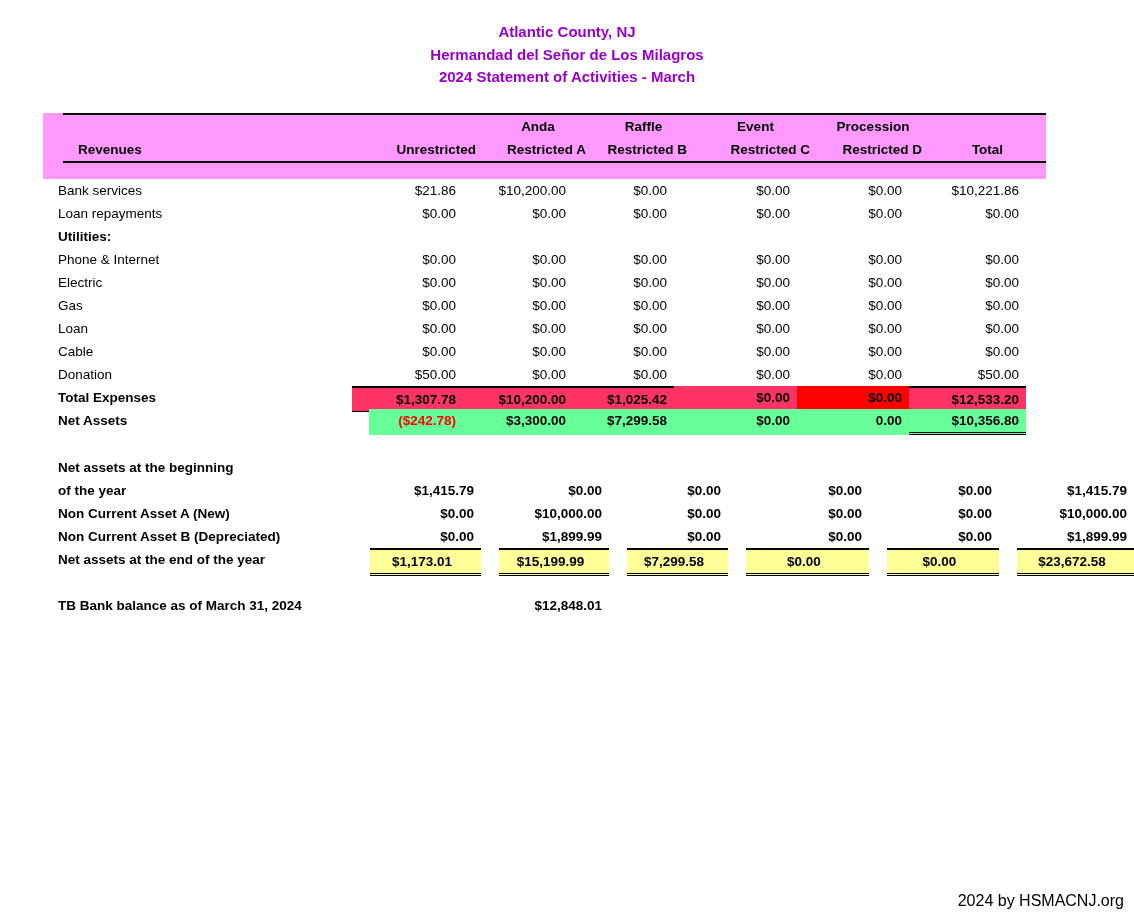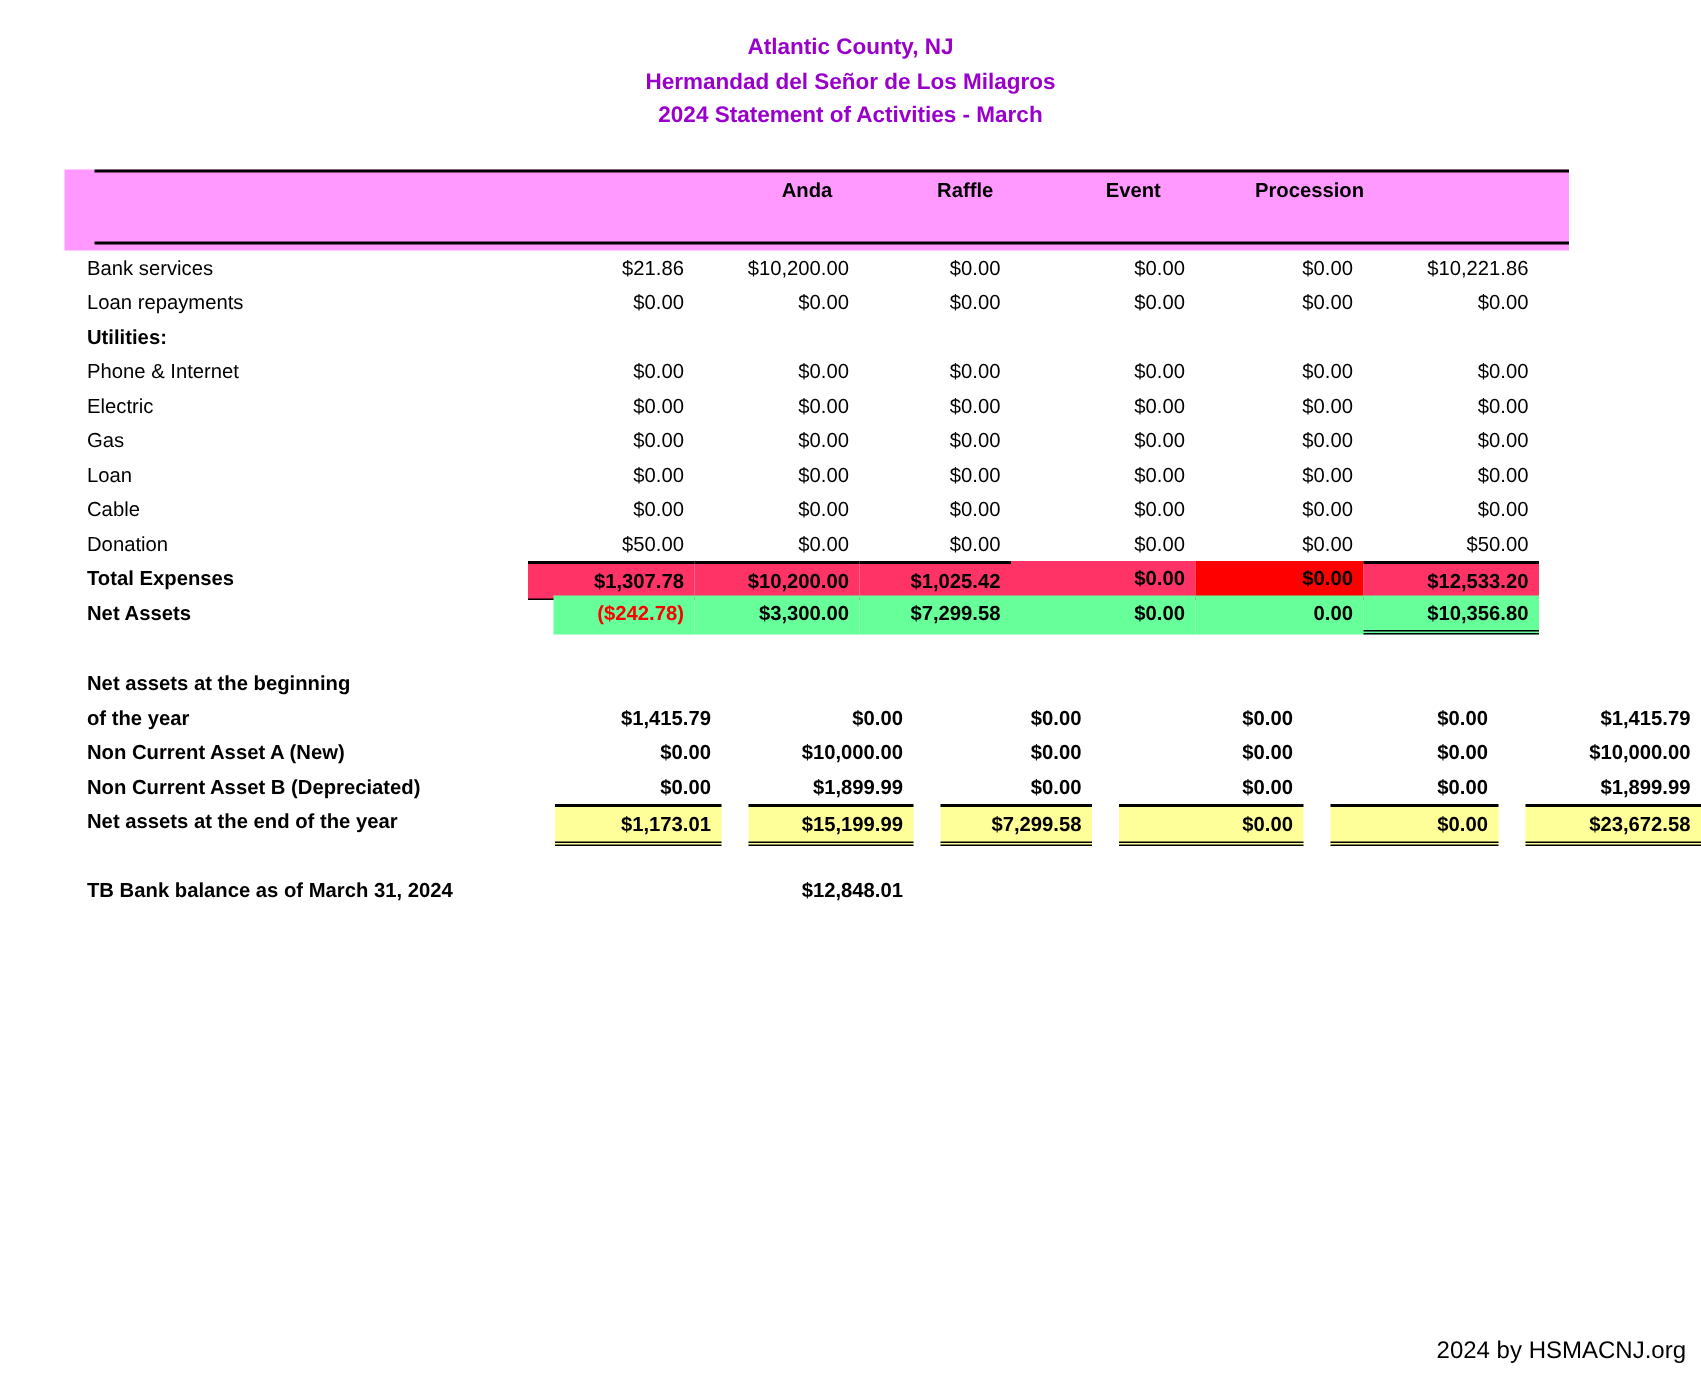--- a/index.html
+++ b/index.html
@@ -34,21 +34,21 @@
     font-size:13.5px;white-space:nowrap;
   }
   .lbl{
     text-align:left;padding-left:15px;padding-right:0;
     font-size:13.5px;white-space:nowrap;
   }
   .bold{font-weight:bold;}
   
   .hdr-band{
     position:relative;
-    width:1003px;height:54px;
+    width:1003px;height:66px;
     background:#FF99FF;
   }
   .hdr-borders{
     position:absolute;left:20px;top:0;width:983px;height:50px;
     border-top:2px solid #000;border-bottom:2px solid #000;
     box-sizing:border-box;
   }
   .hdr-rows{position:absolute;left:20px;top:2px;width:983px;}
   .hdr-rows .grid-row{height:23px;line-height:23px;}
   .hdr-cell{font-weight:bold;font-size:13.5px;}
@@ -57,21 +57,21 @@
   .exp-bg{background:#FF3366;font-weight:bold;border-bottom:1px solid #000;}
   .exp-red{background:#FF0000;}
   .btop{border-top:2px solid #000;}
   
   .net-bg{background:#66FF99;font-weight:bold;}
   .neg{color:#FF0000;margin-left:17px;}
   .dbl-under{border-bottom:3px double #000;}
   
   .summary .grid-row{height:23px;line-height:23px;gap:18px;}
   .summary .lbl,.summary .cell{font-weight:bold;font-size:13.5px;}
-  .yel-bg{background:#FFFF99;border-top:2px solid #000;border-bottom:3px double #000;}
+  .yel-bg{background:#FFFF99;border-top:2px solid #000;border-bottom:3px double #000;text-align:center;}
   .spacer24{height:24px;}
   .spacer23{height:23px;}
   
   .footer{
     position:absolute;right:10px;bottom:11px;
     font-size:16px;color:#000;
   }
 </style>
 </head>
 <body>
@@ -89,20 +89,29 @@
     <div class="hdr-rows">
       <div class="grid-row">
         <div class="lbl hdr-cell"></div>
         <div class="cell hdr-cell ctr"></div>
         <div class="cell hdr-cell ctr">Anda</div>
         <div class="cell hdr-cell ctr">Raffle</div>
         <div class="cell hdr-cell ctr">Event</div>
         <div class="cell hdr-cell ctr">Procession</div>
         <div class="cell hdr-cell ctr"></div>
       </div>
+      <div class="grid-row">
+        <div class="lbl hdr-cell">Revenues</div>
+        <div class="cell hdr-cell">Unrestricted</div>
+        <div class="cell hdr-cell">Restricted A</div>
+        <div class="cell hdr-cell">Restricted B</div>
+        <div class="cell hdr-cell">Restricted C</div>
+        <div class="cell hdr-cell">Restricted D</div>
+        <div class="cell hdr-cell ctr">Total</div>
+      </div>
     </div>
   </div>
 
   <div class="grid-row">
     <div class="lbl">Bank services</div>
     <div class="cell">$21.86</div>
     <div class="cell">$10,200.00</div>
     <div class="cell">$0.00</div>
     <div class="cell">$0.00</div>
     <div class="cell">$0.00</div>

